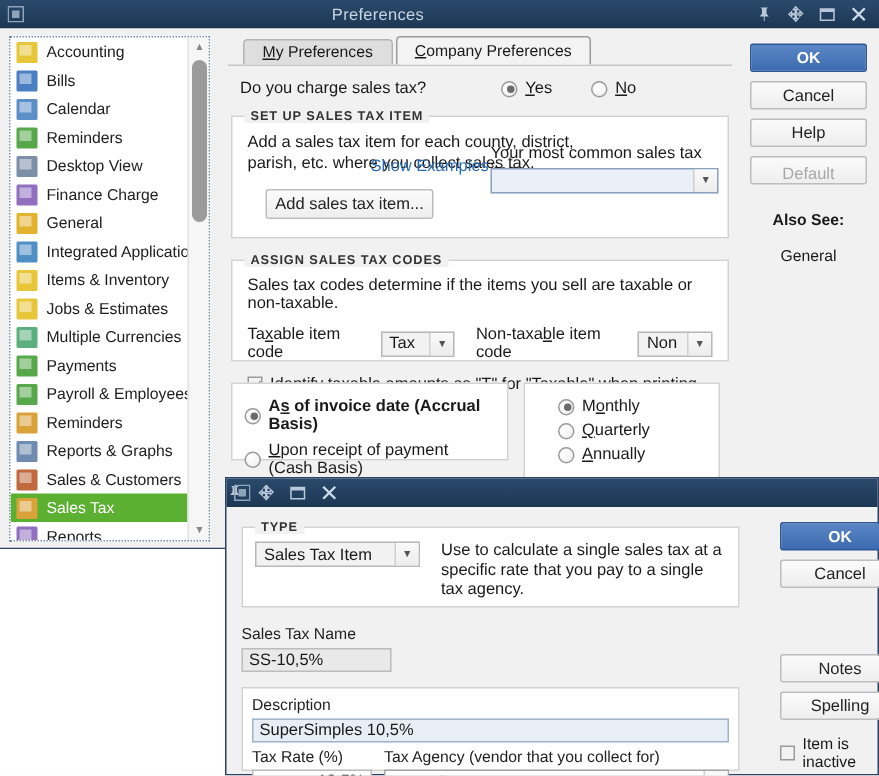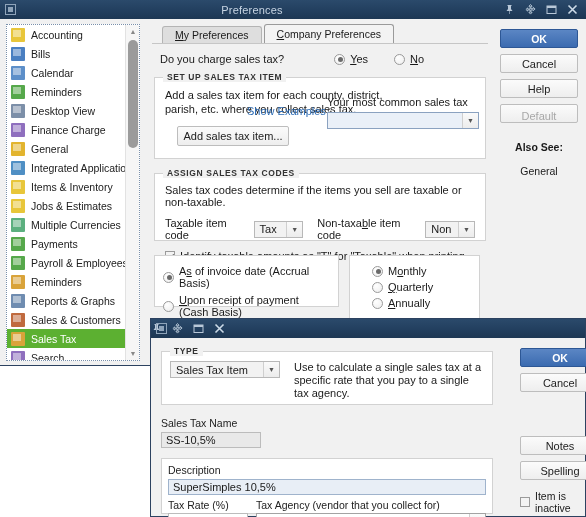--- a/index.html
+++ b/index.html
@@ -254,21 +254,21 @@
               <div class="side-item">
                 <span class="sic" style="background: rgb(192, 106, 62);"></span>
                 <span class="side-label">Sales &amp; Customers</span>
               </div>
               <div class="side-item sel">
                 <span class="sic" style="background: rgb(217, 163, 58);"></span>
                 <span class="side-label">Sales Tax</span>
               </div>
               <div class="side-item">
                 <span class="sic" style="background: rgb(143, 111, 190);"></span>
-                <span class="side-label">Search</span>
+                <span class="side-label">Reports</span>
               </div>
             </div>
           <div class="sb">
             <div class="sb-arrow">▲</div>
             <div class="sb-thumb"></div>
             <div class="sb-arrow bot">▼</div>
           </div>
         </div>
       </div>
 
@@ -330,21 +330,21 @@
               </div>
 
               <div class="row" style="margin-top:9px;">
                 <span class="chk on"></span>
                 <span style="font-size:11px; margin-left:5px;">Identify taxable amounts as "T" for "Taxable" when printing</span>
               </div>
             </div>
 
             <div style="display:flex; gap:10px; margin-top:14px;">
               <div class="group" style="margin-top:0; width:185px; height:52px; padding:8px 8px;">
-                <div class="row" style="margin-top:1px;">
+                <div class="row" style="margin-top:1px;font-weight:bold;">
                   <span class="radio on"></span>
                   <span class="radio-lab">A<u>s</u> of invoice date (Accrual Basis)</span>
                 </div>
                 <div class="row" style="margin-top:5px;">
                   <span class="radio"></span>
                   <span class="radio-lab"><u>U</u>pon receipt of payment (Cash Basis)</span>
                 </div>
               </div>
 
               <div class="group" style="margin-top:0; width:131px; height:64px; padding:8px 8px;">

